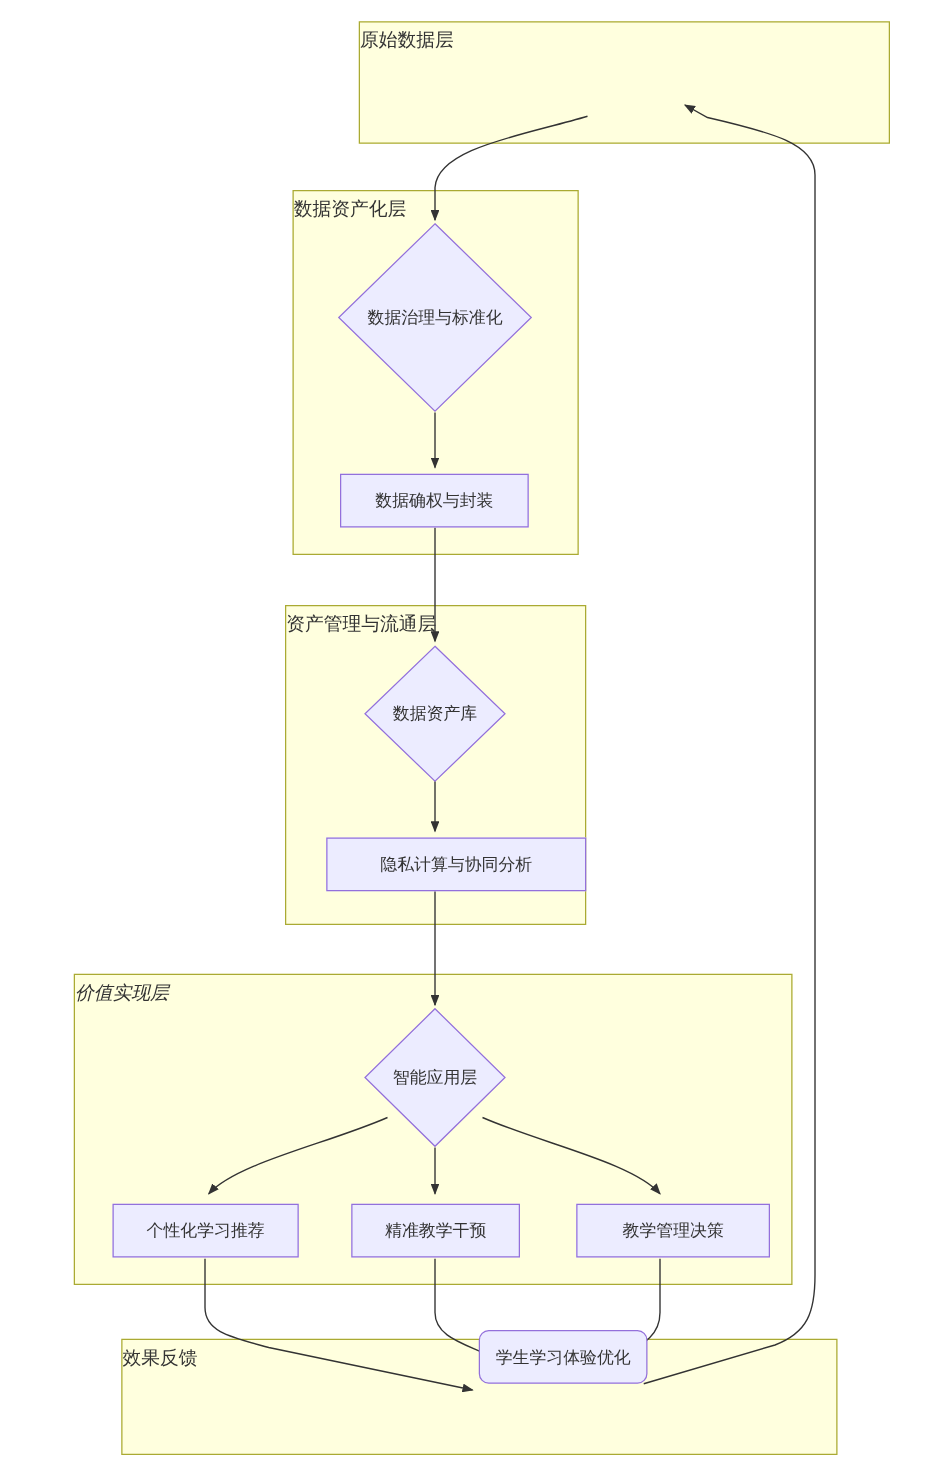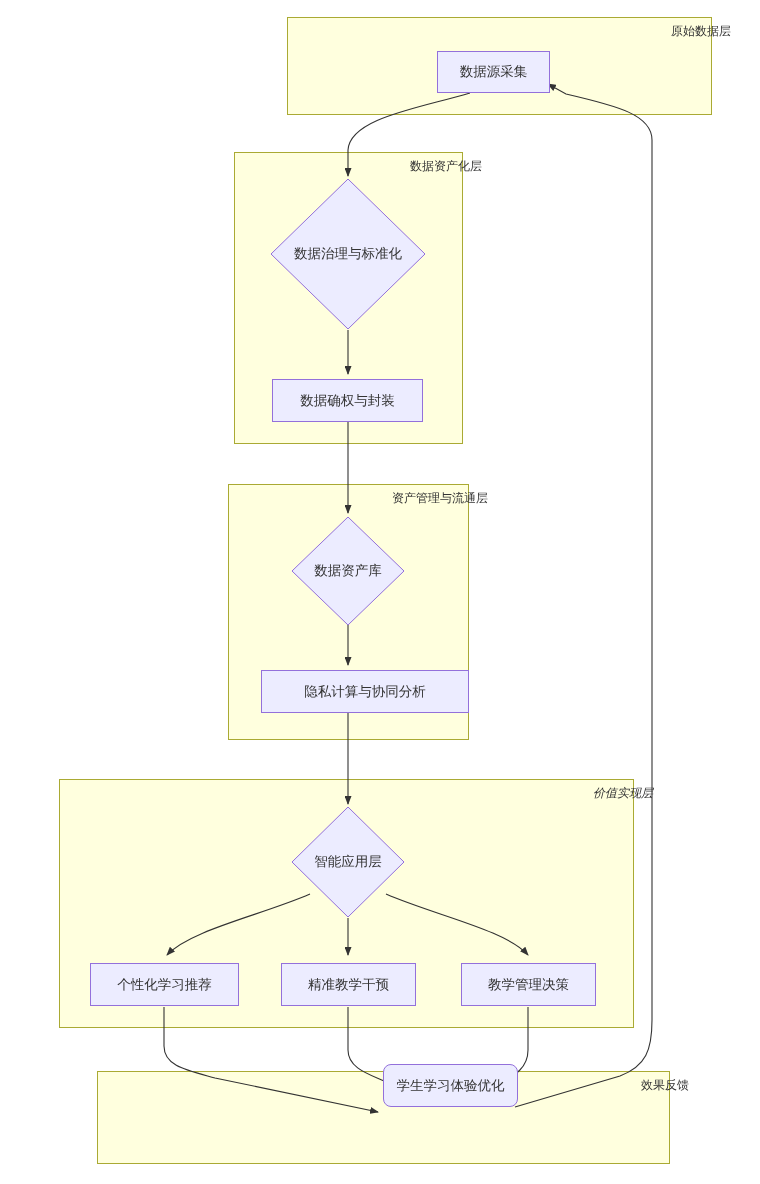--- a/index.html
+++ b/index.html
@@ -32,26 +32,25 @@
     position: absolute;
     background: #ffffde;
     border: 1px solid #aaaa33;
     box-sizing: border-box;
   }
   .cluster-label {
     position: absolute;
     top: 6px;
     left: 0;
     width: 100%;
-    text-align: right;
-    font-size: 12px;
+    text-align: left;
+    font-size: 15px;
     color: #333333;
     line-height: 1.2;
     white-space: nowrap;
-    padding-left: 20px;
   }
   .node {
     position: absolute;
     box-sizing: border-box;
     display: flex;
     align-items: center;
     justify-content: center;
     font-size: 13.5px;
     color: #333333;
     white-space: nowrap;
@@ -131,23 +130,20 @@
 
     <path d="M 164,1007 L 164,1046 C 164,1066 186,1070 215,1078 L 378,1112" fill="none" stroke="#333333" stroke-width="1.1" marker-end="url(#arrowhead)"></path>
 
     <path d="M 348,1007 L 348,1050 C 348,1072 378,1076 398,1088" fill="none" stroke="#333333" stroke-width="1.1" marker-end="url(#arrowhead)"></path>
 
     <path d="M 528,1007 L 528,1050 C 528,1072 508,1078 492,1088" fill="none" stroke="#333333" stroke-width="1.1" marker-end="url(#arrowhead)"></path>
 
     <path d="M 515,1107 L 620,1076 C 646,1066 652,1050 652,1020 L 652,140 C 652,115 618,106 566,94 L 548,84" fill="none" stroke="#333333" stroke-width="1.1" marker-end="url(#arrowhead)"></path>
   </svg>
 
-  <div class="node node-rect" style="left:437px; top:51px; width:113px; height:42px;">
-    <span>数据源采集</span>
-  </div>
 
   <div class="node node-diamond" style="left:270px; top:178px; width:156px; height:152px;">
     <svg class="diamond-shape" viewBox="0 0 156 152" preserveAspectRatio="none">
       <polygon points="78,1 155,76 78,151 1,76" fill="#ececff" stroke="#9370db" stroke-width="1"></polygon>
     </svg>
     <span class="diamond-text">数据治理与标准化</span>
   </div>
 
   <div class="node node-rect" style="left:272px; top:379px; width:151px; height:43px;">
     <span>数据确权与封装</span>
@@ -172,21 +168,21 @@
   </div>
 
   <div class="node node-rect" style="left:90px; top:963px; width:149px; height:43px;">
     <span>个性化学习推荐</span>
   </div>
 
   <div class="node node-rect" style="left:281px; top:963px; width:135px; height:43px;">
     <span>精准教学干预</span>
   </div>
 
-  <div class="node node-rect" style="left:461px; top:963px; width:135px; height:43px;">
+  <div class="node node-rect" style="left:461px; top:963px; width:155px; height:43px;">
     <span>教学管理决策</span>
   </div>
 
   <div class="node node-round" style="left:383px; top:1064px; width:135px; height:43px;">
     <span>学生学习体验优化</span>
   </div>
 
 </div>
 
 </body></html>

